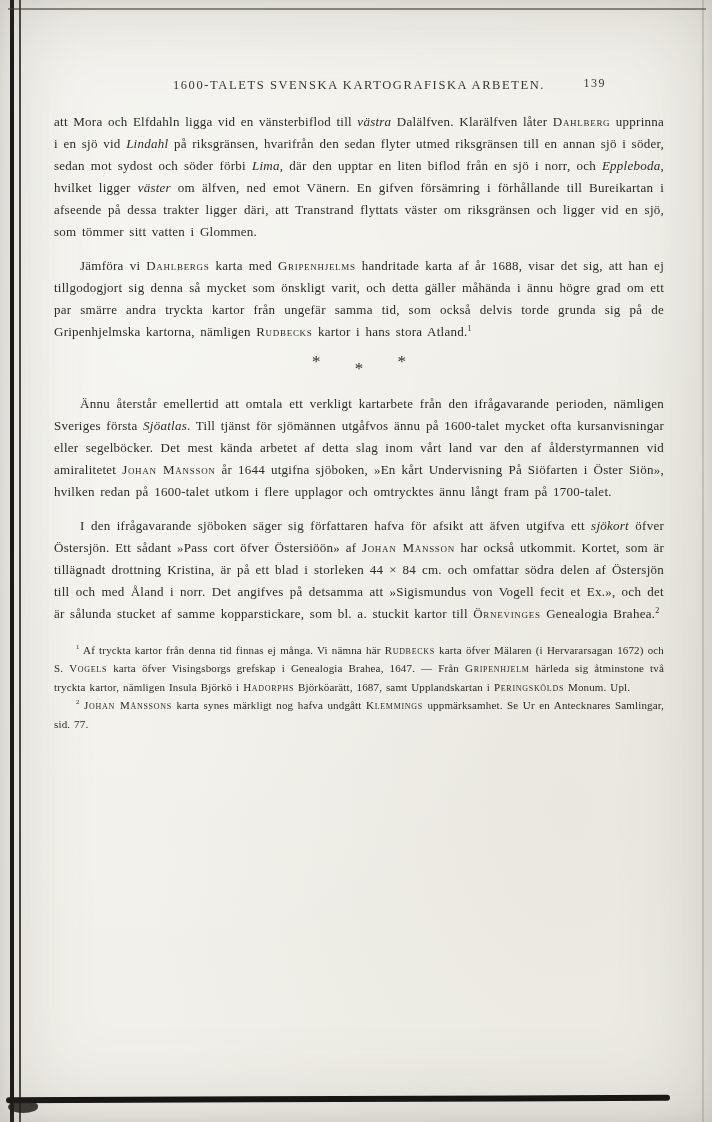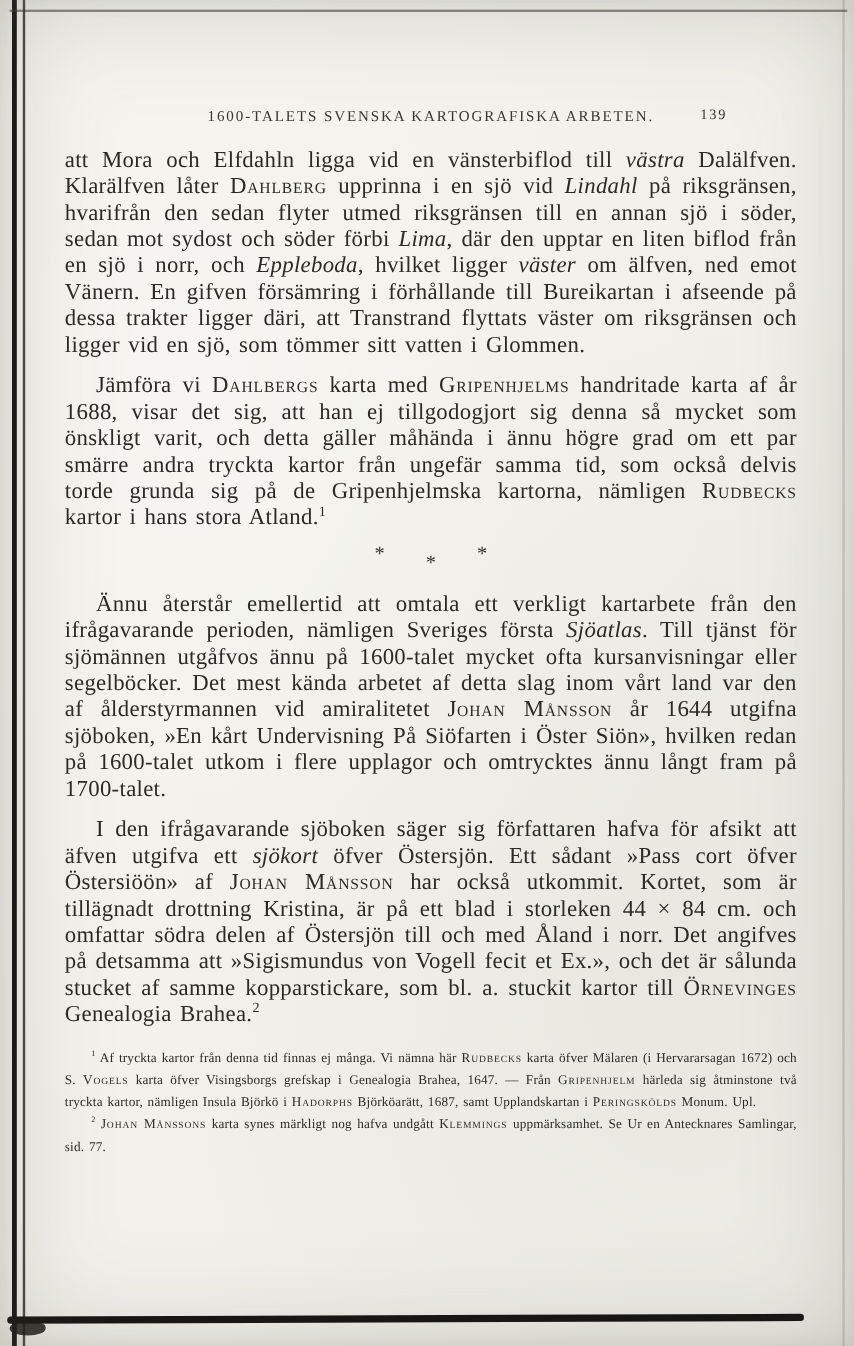--- a/index.html
+++ b/index.html
@@ -27,38 +27,38 @@
   
   .artifact { position: absolute; pointer-events: none; }
   .a-left-1  { left: 10px; top: 0; width: 4px;  height: 1122px; background: #151412; }
   .a-left-2  { left: 19px; top: 0; width: 2px;  height: 1122px; background: rgba(28,26,22,0.8); }
   .a-top     { left: 8px;  top: 8px; width: 698px; height: 2px; background: rgba(52,50,44,0.55); }
   .a-right   { left: 702px; top: 0; width: 2px; height: 1122px; background: rgba(70,66,58,0.18); }
   .a-bottom  { left: 6px; top: 1096px; width: 664px; height: 6px; background: #12110f; border-radius: 3px; transform: rotate(-0.2deg); }
   .a-bottom-blob { left: 8px; top: 1101px; width: 30px; height: 12px; background: rgba(22,20,18,0.85); border-radius: 50% 40% 50% 50%; }
 
   
-  .text-block { position: absolute; left: 54px; top: 90px; width: 610px; }
+  .text-block { position: absolute; left: 54px; top: 78px; width: 610px; }
 
   .running-header {
     position: relative;
     text-align: center;
     font-size: 12.5px;
     letter-spacing: 1.6px;
     color: #38362f;
     margin-bottom: 18px;
     white-space: nowrap;
   }
   .page-number {
     position: absolute; right: 58px; top: -2px;
     font-size: 12px; letter-spacing: 1.5px;
   }
 
   .para {
-    font-size: 19px;
+    font-size: 13px;
     line-height: 22px;
     text-align: justify;
     letter-spacing: 0.25px;
     word-spacing: 2px;
   }
   .para.indent { text-indent: 26px; margin-top: 12px; }
 
   .seg-i  { font-style: italic; }
   .seg-sc { font-variant: small-caps; letter-spacing: 0.7px; }
   .seg-sup { font-size: 62%; vertical-align: super; line-height: 0; }

